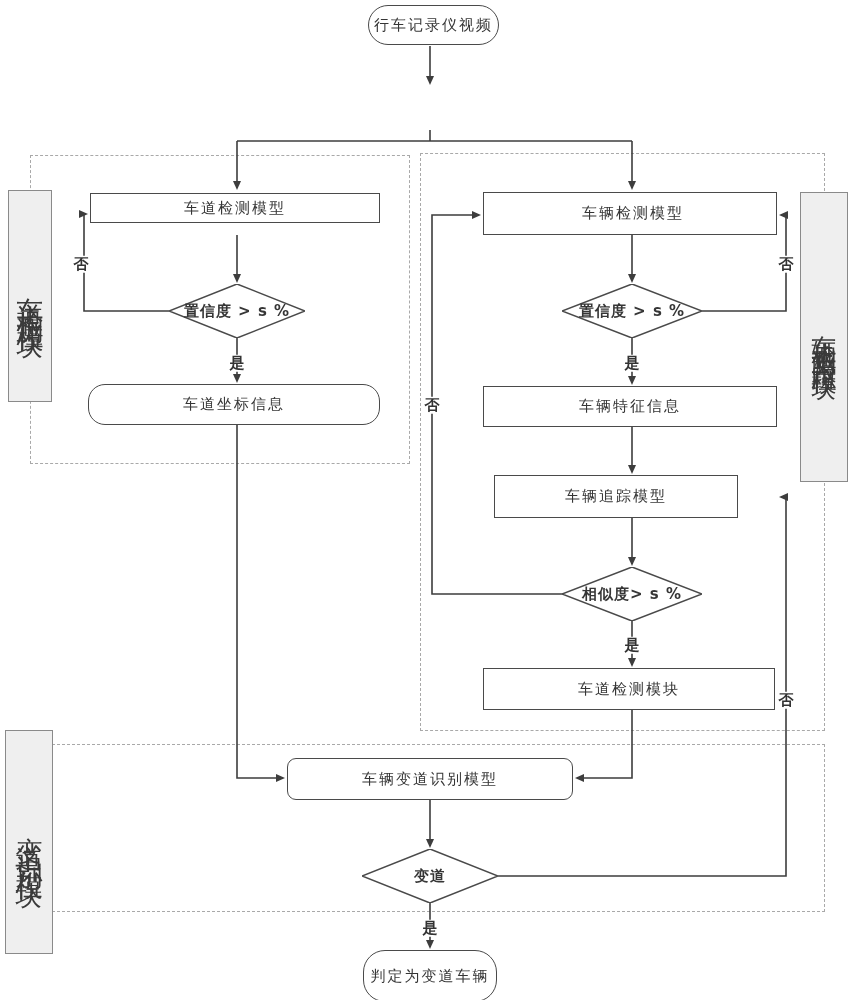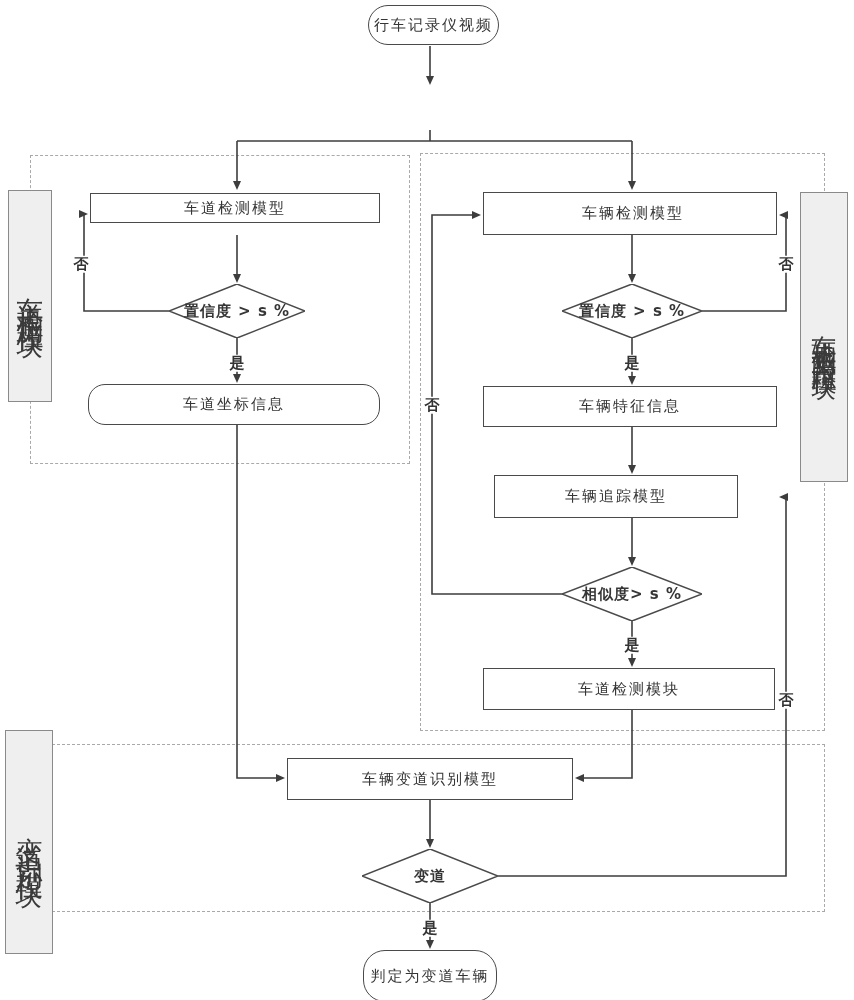--- a/index.html
+++ b/index.html
@@ -109,21 +109,21 @@
 
   <div class="diamond" style="left:562px;top:567px;width:140px;height:54px;">
     <svg width="140" height="54" viewBox="0 0 140 54" preserveAspectRatio="none">
       <polygon points="0,27 70,0 140,27 70,54"></polygon>
     </svg>
     <span class="dtext">相似度&gt; s %</span>
   </div>
 
   <div class="node" style="left:483px;top:668px;width:292px;height:42px;">车道检测模块</div>
 
-  <div class="node" style="left:287px;top:758px;width:286px;height:42px;">车辆变道识别模型</div>
+  <div class="node" style="left:287px;top:758px;width:286px;height:42px;border-radius:9px;">车辆变道识别模型</div>
 
   <div class="diamond" style="left:362px;top:849px;width:136px;height:54px;">
     <svg width="136" height="54" viewBox="0 0 136 54" preserveAspectRatio="none">
       <polygon points="0,27 68,0 136,27 68,54"></polygon>
     </svg>
     <span class="dtext">变道</span>
   </div>
 
   <div class="node stadium" style="left:363px;top:950px;width:134px;height:52px;">判定为变道车辆</div>
 

